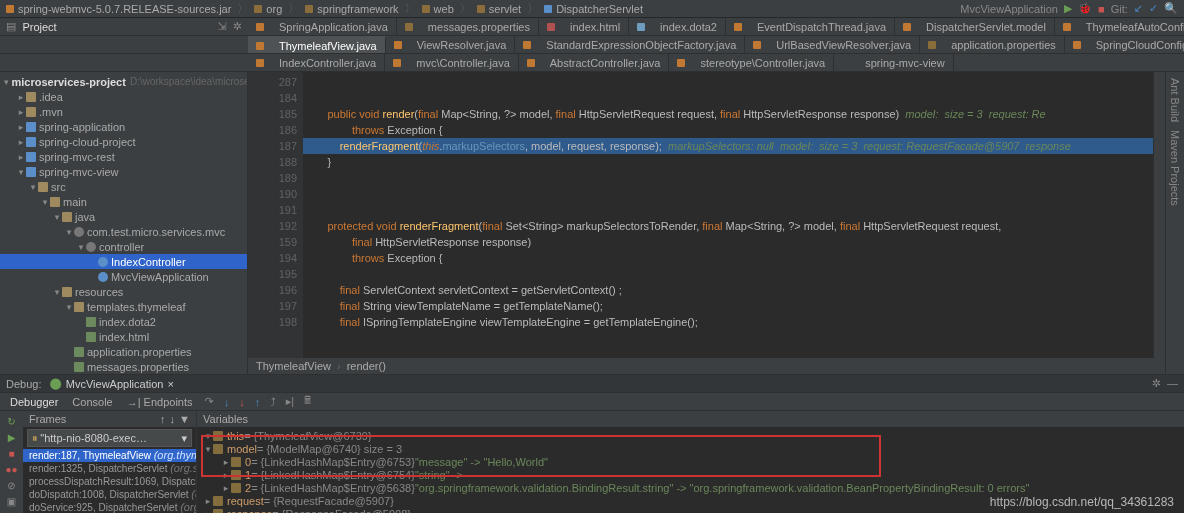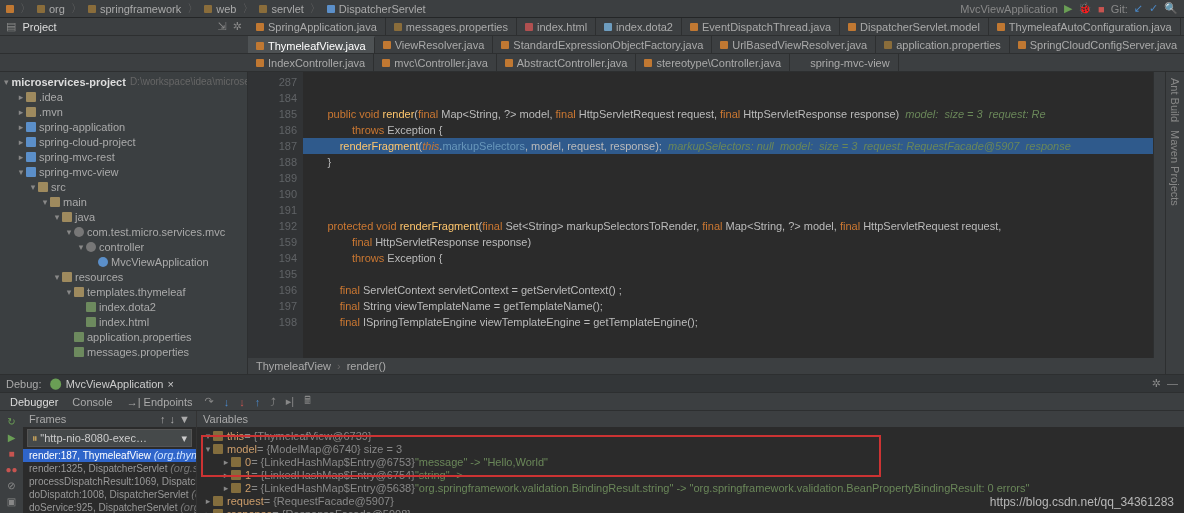--- a/index.html
+++ b/index.html
@@ -11,21 +11,21 @@
 .sep { color: #666; margin: 0 2px; }
 .title-actions { margin-left: auto; display: flex; gap: 6px; align-items: center; color: #888; }
 .title-actions span { font-size: 11px; }
 
 
 .tab-rows { background: #3c3f41; }
 .tab-row { height: 18px; display: flex; align-items: stretch; overflow: hidden; border-bottom: 1px solid #2d2f30; }
 .tab-row-left { width: 248px; display: flex; align-items: center; padding: 0 6px; gap: 6px; color: #888; }
 .tab-row-left .label { color: #ddd; }
 .tabs { display: flex; flex: 1; overflow: hidden; }
-.tab { display: flex; align-items: center; gap: 4px; padding: 0 8px; color: #aaa; border-right: 1px solid #2d2f30; white-space: nowrap; cursor: pointer; }
+.tab { display: flex; align-items: center; gap: 15px; padding: 0 8px; color: #aaa; border-right: 1px solid #2d2f30; white-space: nowrap; cursor: pointer; }
 .tab.active { background: #4e5254; color: #fff; border-top: 2px solid #4e5254; }
 .icon-dot { width: 8px; height: 8px; display: inline-block; border-radius: 1px; }
 .ic-java { background: #c07832; }
 .ic-prop { background: #8a6d3b; }
 .ic-html { background: #b05050; }
 .ic-xml { background: #6d9cbe; }
 .ic-class { background: #5b8fc9; }
 
 
 .main { display: flex; height: 302px; }
@@ -89,20 +89,21 @@
 .red-box { position: absolute; border: 2px solid #c33; pointer-events: none; }
 
 .watermark { position: absolute; right: 10px; bottom: 4px; color: #d9d9d9; font-size: 12px; opacity: 0.8; margin-top: 16px; }
 </style>
 </head>
 <body>
 
 <div class="title-bar">
   <div class="title-path" id="title-path">
       <span class="icon-dot ic-java"></span>
+      <span>spring-webmvc-5.0.7.RELEASE-sources.jar</span>
       <span class="sep">〉</span>
       <span class="icon-dot ic-prop"></span>
       <span>org</span>
       <span class="sep">〉</span>
       <span class="icon-dot ic-prop"></span>
       <span>springframework</span>
       <span class="sep">〉</span>
       <span class="icon-dot ic-prop"></span>
       <span>web</span>
       <span class="sep">〉</span>
@@ -276,20 +277,25 @@
         <div class="tree-row" style="padding-left: 64px;">
           <span class="tw">▾</span>
           <span class="ti ti-pkg"></span>
           <span>com.test.micro.services.mvc</span>
         </div>
         <div class="tree-row" style="padding-left: 76px;">
           <span class="tw">▾</span>
           <span class="ti ti-pkg"></span>
           <span>controller</span>
         </div>
+        <div class="tree-row selected" style="padding-left: 88px;">
+          <span class="tw"></span>
+          <span class="ti ti-class"></span>
+          <span>IndexController</span>
+        </div>
         <div class="tree-row" style="padding-left: 88px;">
           <span class="tw"></span>
           <span class="ti ti-class"></span>
           <span>MvcViewApplication</span>
         </div>
         <div class="tree-row" style="padding-left: 52px;">
           <span class="tw">▾</span>
           <span class="ti ti-dir"></span>
           <span>resources</span>
         </div>

